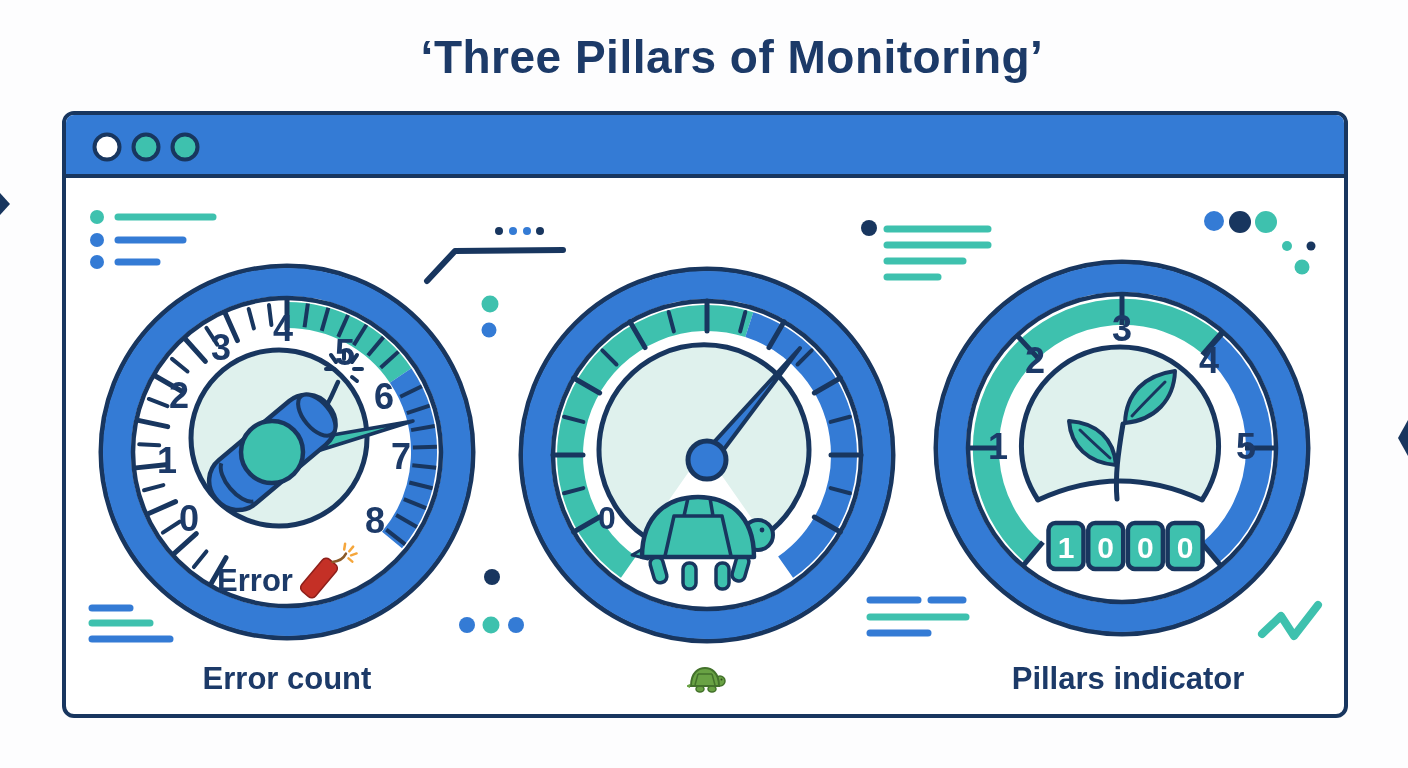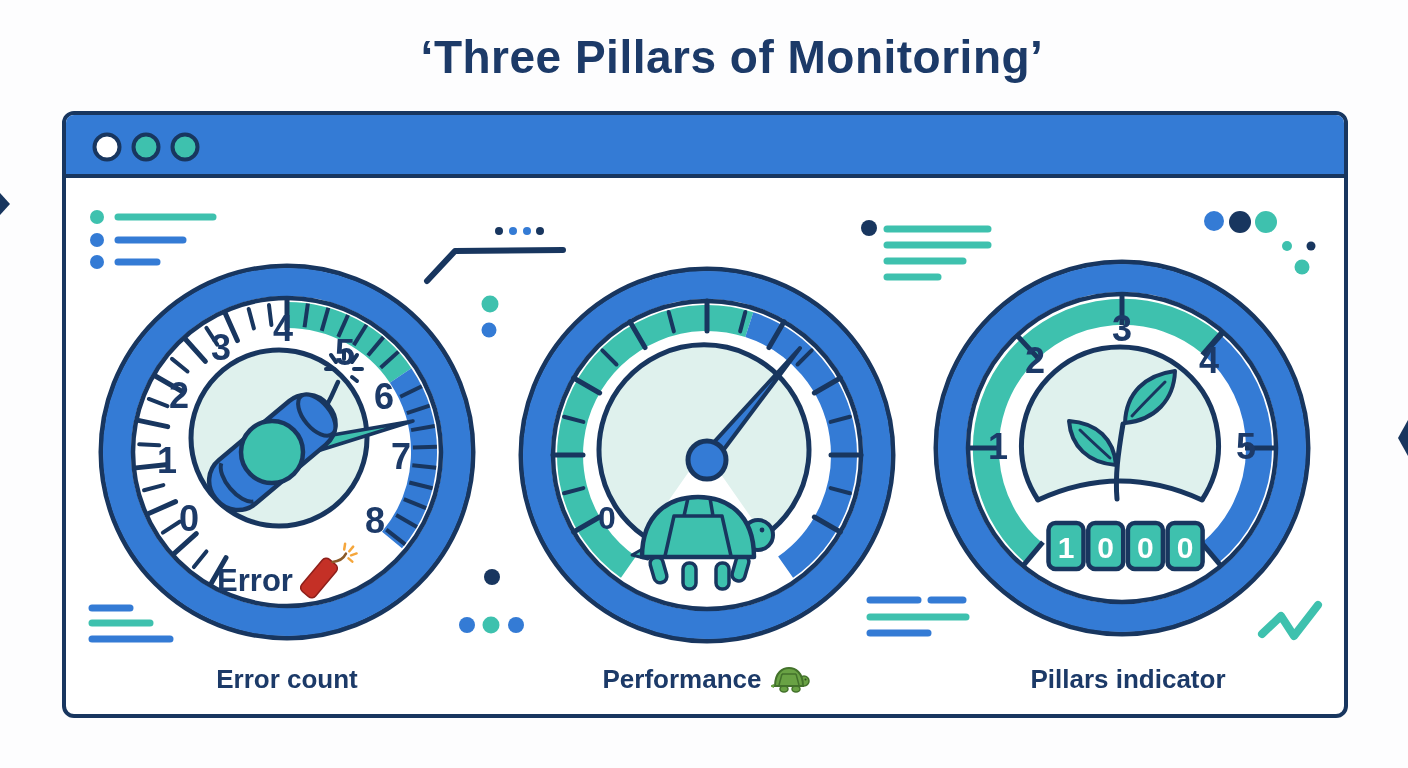--- a/index.html
+++ b/index.html
@@ -13,21 +13,21 @@
   #stage{position:relative;width:1408px;height:768px;background:var(--bg);}
   #main-title{position:absolute;left:0;top:30px;width:1408px;text-align:center;
     font-size:46px;font-weight:bold;letter-spacing:.5px;color:var(--text);margin-left:28px;}
   #window{position:absolute;left:62px;top:111px;width:1286px;height:607px;
     background:#fff;border:4px solid var(--navy);border-radius:12px;overflow:hidden;z-index:1;}
   #titlebar{position:absolute;left:0;top:0;width:100%;height:63px;background:var(--blue);
     border-bottom:4px solid var(--navy);}
   svg{display:block;}
   .deco{position:absolute;left:0;top:0;z-index:2;pointer-events:none;}
   .gauge{position:absolute;z-index:3;}
-  .caption{position:absolute;z-index:4;text-align:center;font-size:26px;font-weight:bold;
+  .caption{position:absolute;z-index:4;text-align:center;font-size:31px;font-weight:bold;
     color:var(--text);display:flex;align-items:center;justify-content:center;gap:10px;}
   
   .f-blue{fill:var(--blue)} .f-teal{fill:var(--teal)} .f-mint{fill:var(--mint)}
   .f-white{fill:#fff} .f-navy{fill:var(--navy)} .f-red{fill:var(--red)} .nf{fill:none}
   .s-navy{stroke:var(--navy)} .s-blue{stroke:var(--blue)} .s-teal{stroke:var(--teal)}
   .s-orange{stroke:var(--orange)}
   .rc{stroke-linecap:round;stroke-linejoin:round}
   text.dial{font-family:"Liberation Sans",sans-serif;font-weight:bold;fill:var(--text);
     text-anchor:middle;dominant-baseline:central;}
   text.odo{font-family:"Liberation Sans",sans-serif;font-weight:bold;fill:#fff;
@@ -302,21 +302,20 @@
       <text class="odo" font-size="30" x="183.7" y="299">0</text>
       <text class="odo" font-size="30" x="223.4" y="299">0</text>
       <text class="odo" font-size="30" x="263.1" y="299">0</text>
     </g>
   </svg>
 
   <div class="caption" style="left:87px;top:659px;width:400px;height:40px">
     <span>Error count</span>
   </div>
   <div class="caption" style="left:507px;top:659px;width:400px;height:40px">
-    <span>Performance</span>
     <svg width="40" height="30" viewBox="0 0 40 30">
       <ellipse cx="13" cy="25" rx="4" ry="3" fill="var(--turtle-green)" stroke="var(--turtle-green-dark)" stroke-width="1.5"></ellipse>
       <ellipse cx="25" cy="25" rx="4" ry="3" fill="var(--turtle-green)" stroke="var(--turtle-green-dark)" stroke-width="1.5"></ellipse>
       <circle cx="33" cy="17" r="5" fill="var(--turtle-green)" stroke="var(--turtle-green-dark)" stroke-width="1.5"></circle>
       <circle cx="34.5" cy="15.5" r="1" fill="#2E4A1D"></circle>
       <path d="M3,20 L-2,22 L3,24 Z" fill="var(--turtle-green)"></path>
       <path d="M4,22 C4,8 12,4 18,4 C24,4 32,8 32,22 Z" fill="var(--turtle-green)" stroke="var(--turtle-green-dark)" stroke-width="2"></path>
       <path d="M11,10 L25,10 M11,10 L8,21 M25,10 L28,21" fill="none" stroke="var(--turtle-green-dark)" stroke-width="1.5"></path>
     </svg>
   </div>

